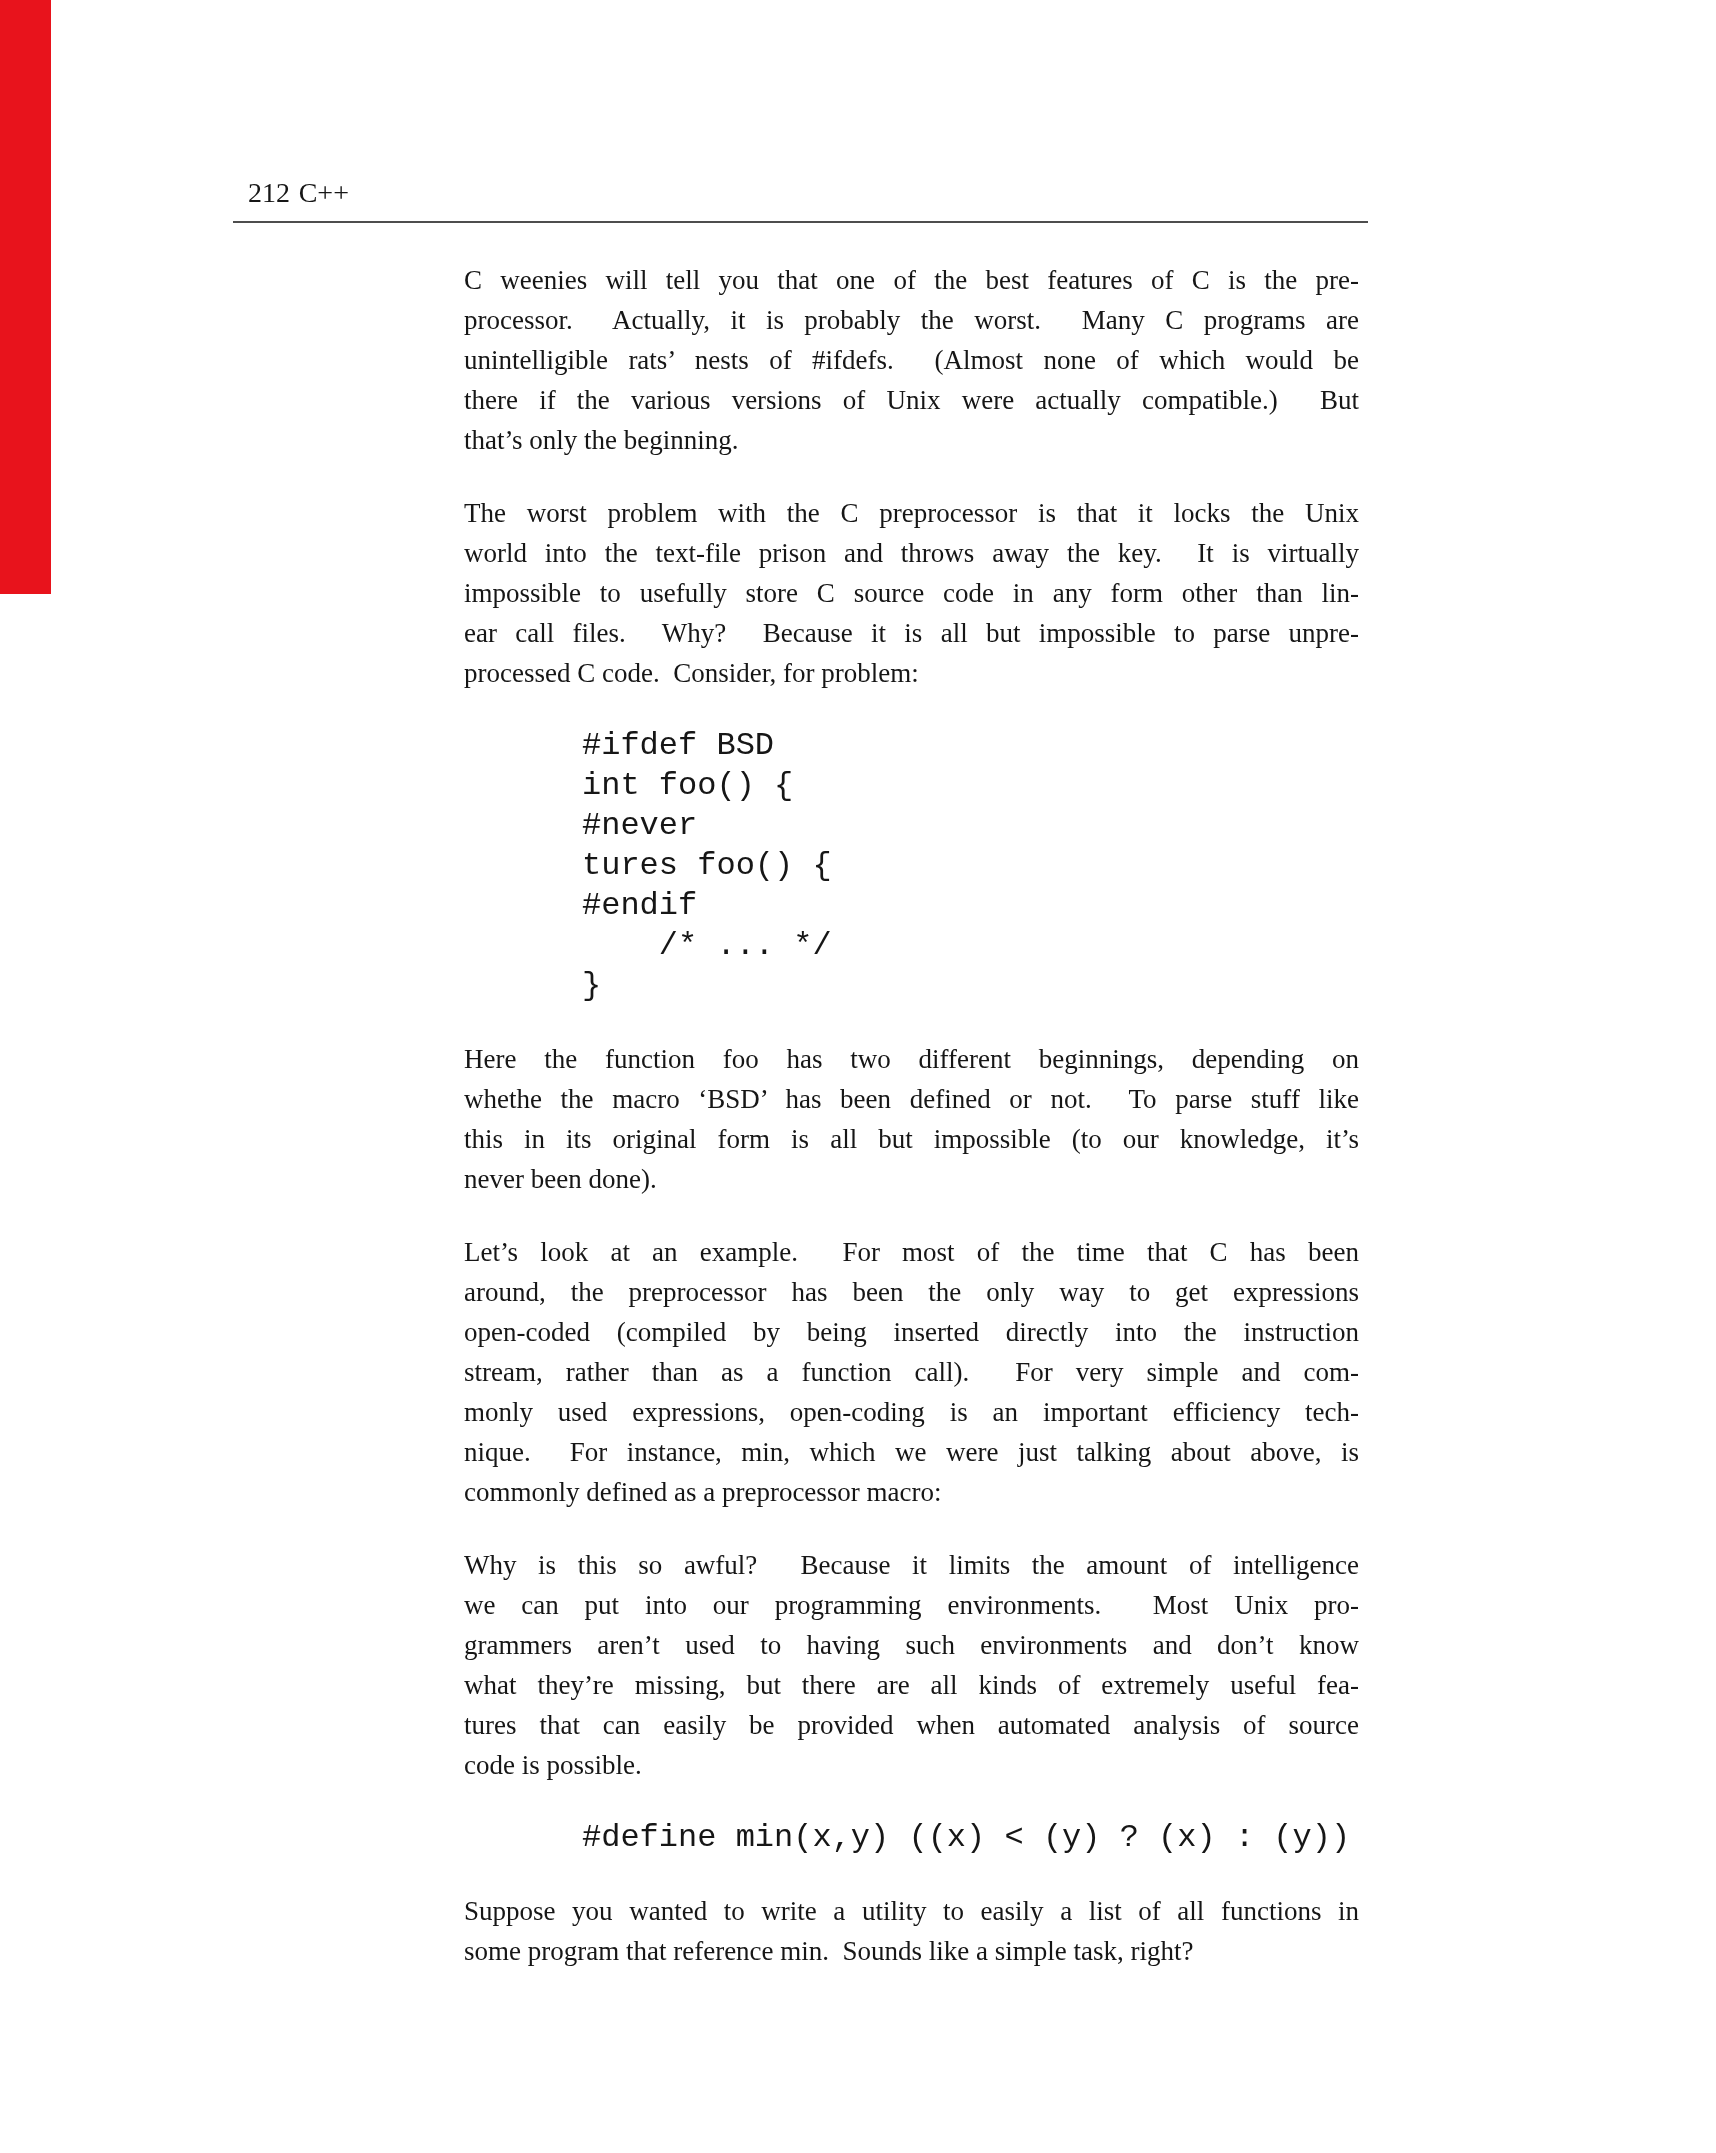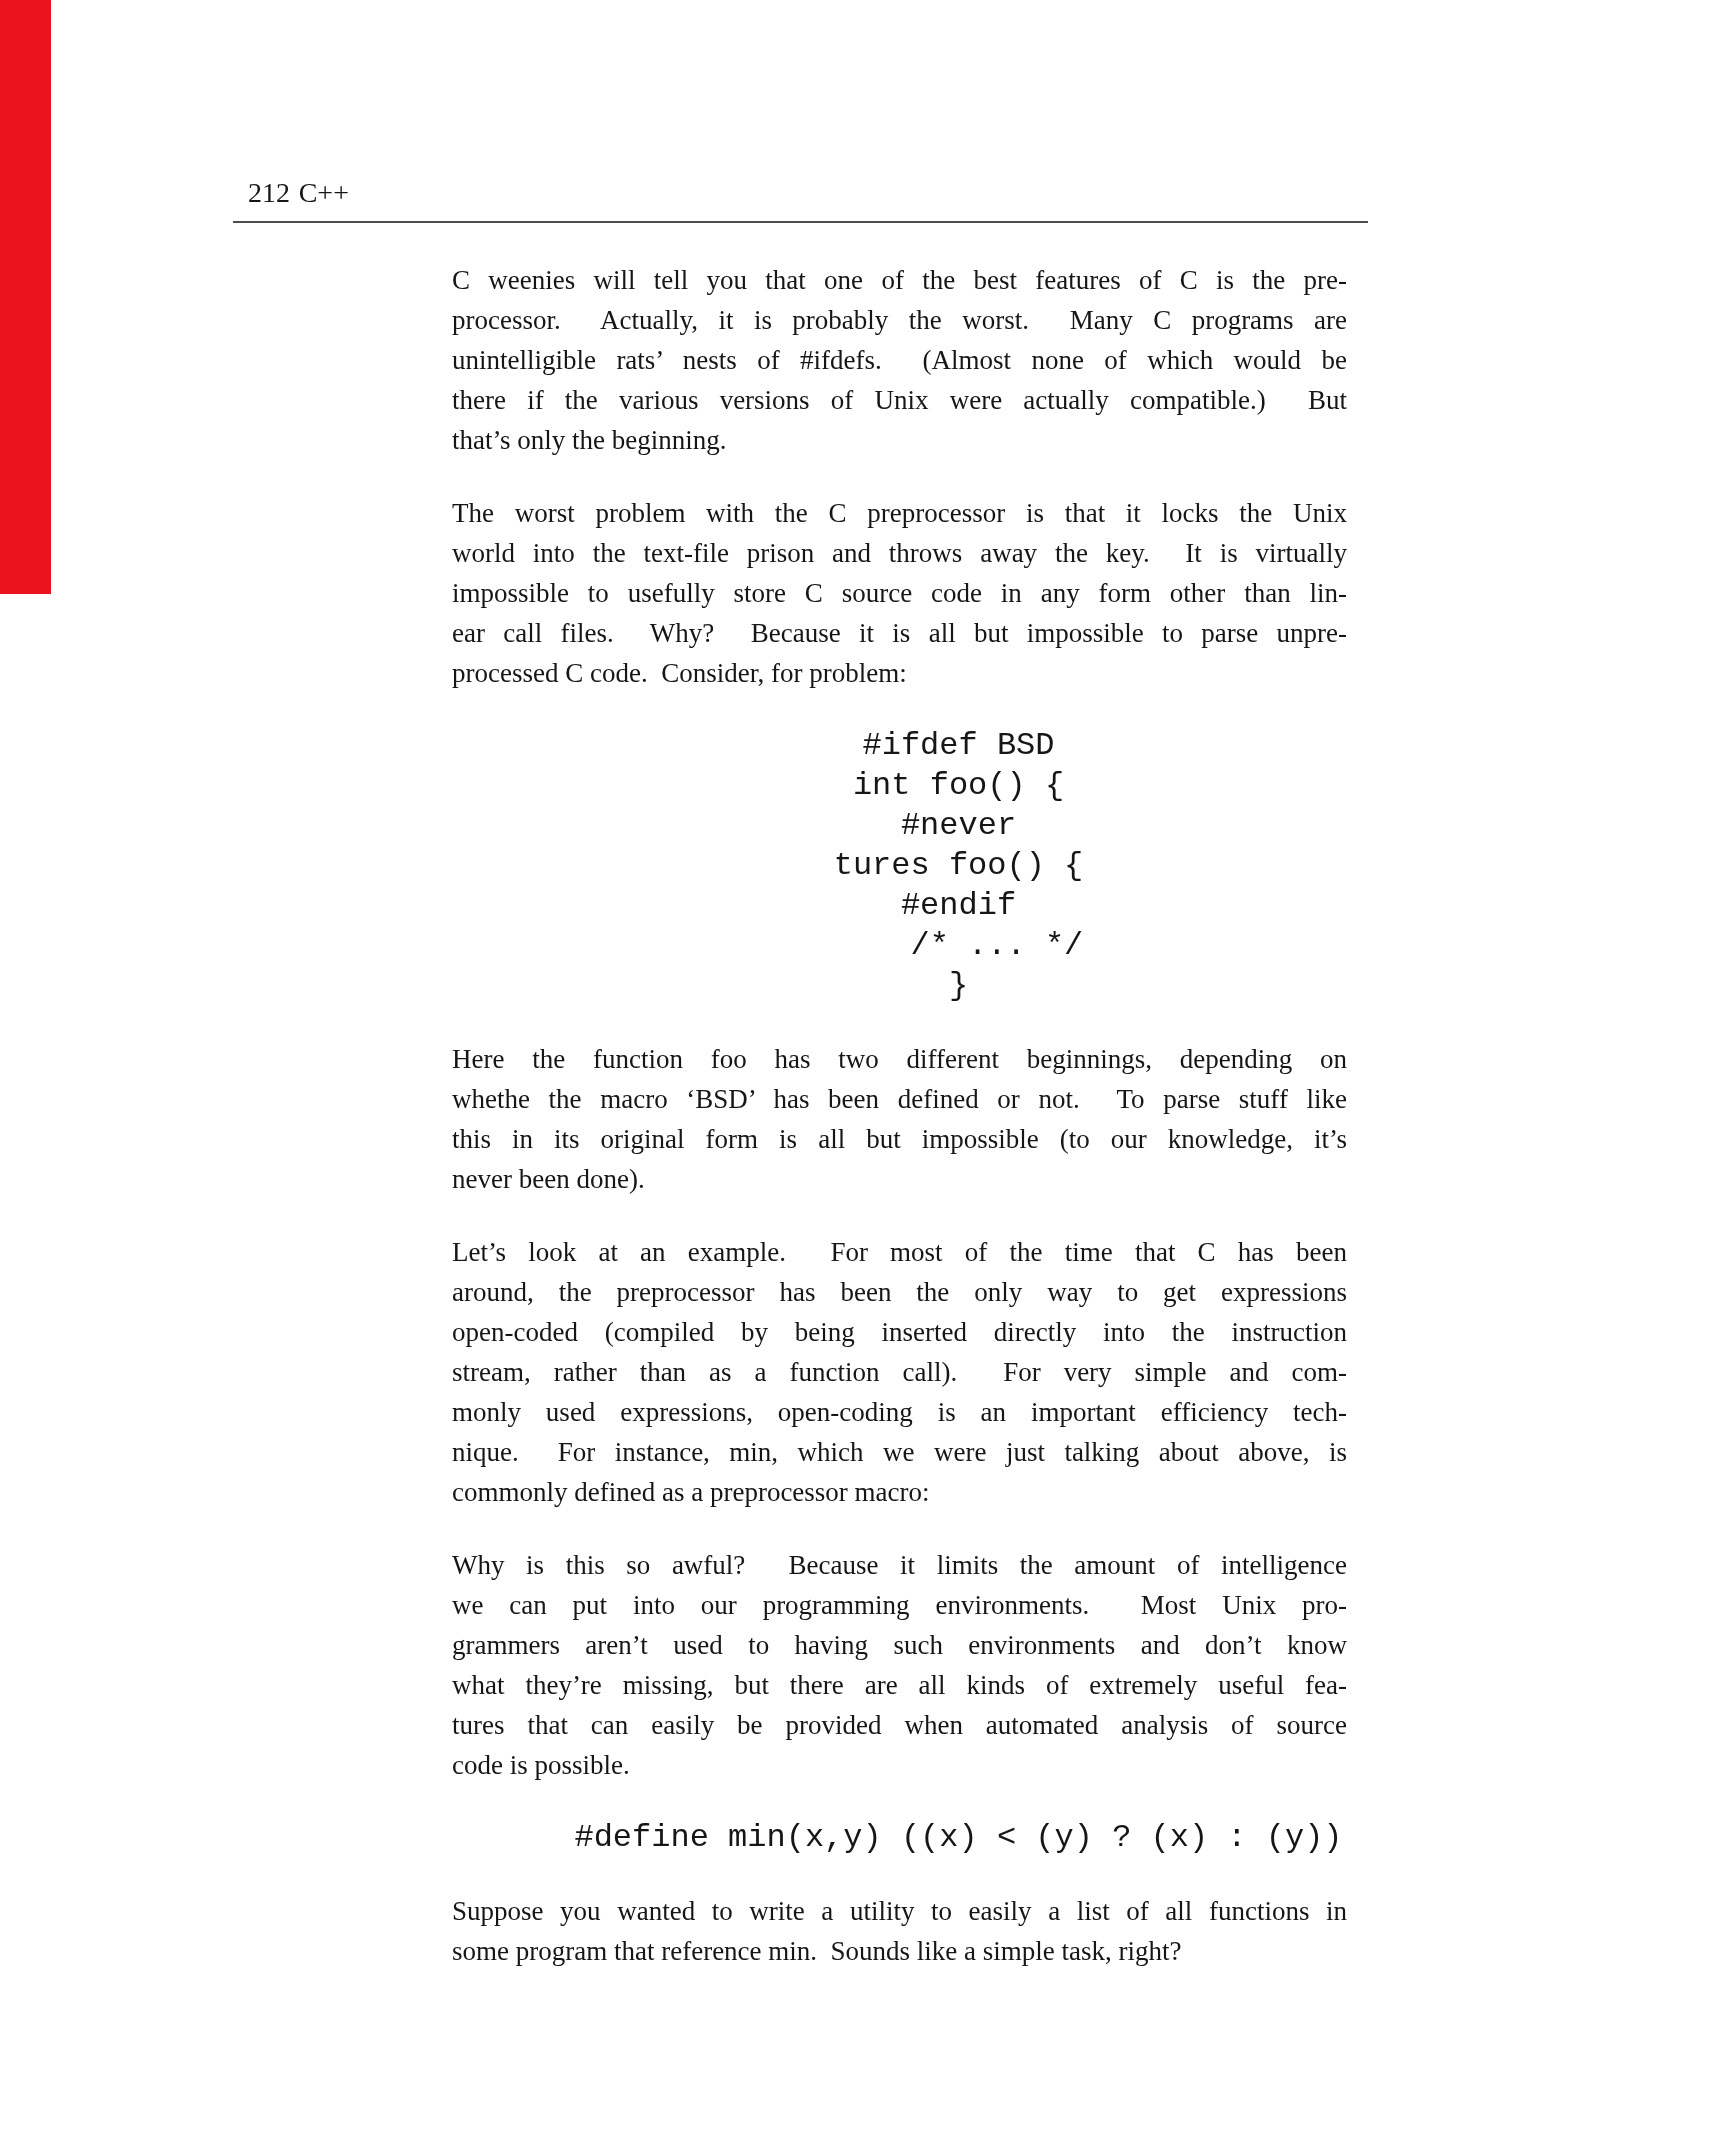--- a/index.html
+++ b/index.html
@@ -35,21 +35,21 @@
   .rule {
     position: absolute;
     left: 233px;
     top: 221px;
     width: 1135px;
     height: 1.9px;
     background: #4d4d4d;
   }
   .content {
     position: absolute;
-    left: 452px;
+    left: 464px;
     top: 260px;
     width: 895px;
   }
   .para {
     margin: 0 0 33px 0;
     font-size: 27px;
     line-height: 40px;
   }
   .para .ln {
     white-space: pre-wrap;
@@ -59,21 +59,21 @@
   .para .ln.end {
     text-align-last: left;
   }
   .code {
     margin: 0 0 33px 0;
     padding-left: 118px;
     font-family: "Liberation Mono", "DejaVu Sans Mono", monospace;
     font-size: 32px;
     line-height: 40px;
   }
-  .code .cl { white-space: pre; text-align: center; }
+  .code .cl { white-space: pre; }
   .content > :last-child { margin-bottom: 0; }
 </style>
 </head>
 <body>
 
 <div class="page">
 
   <div class="edge-tab" style="background:#e8131c"></div>
 
   <div class="hdr"><span>212</span><span class="chap">C++</span></div>

